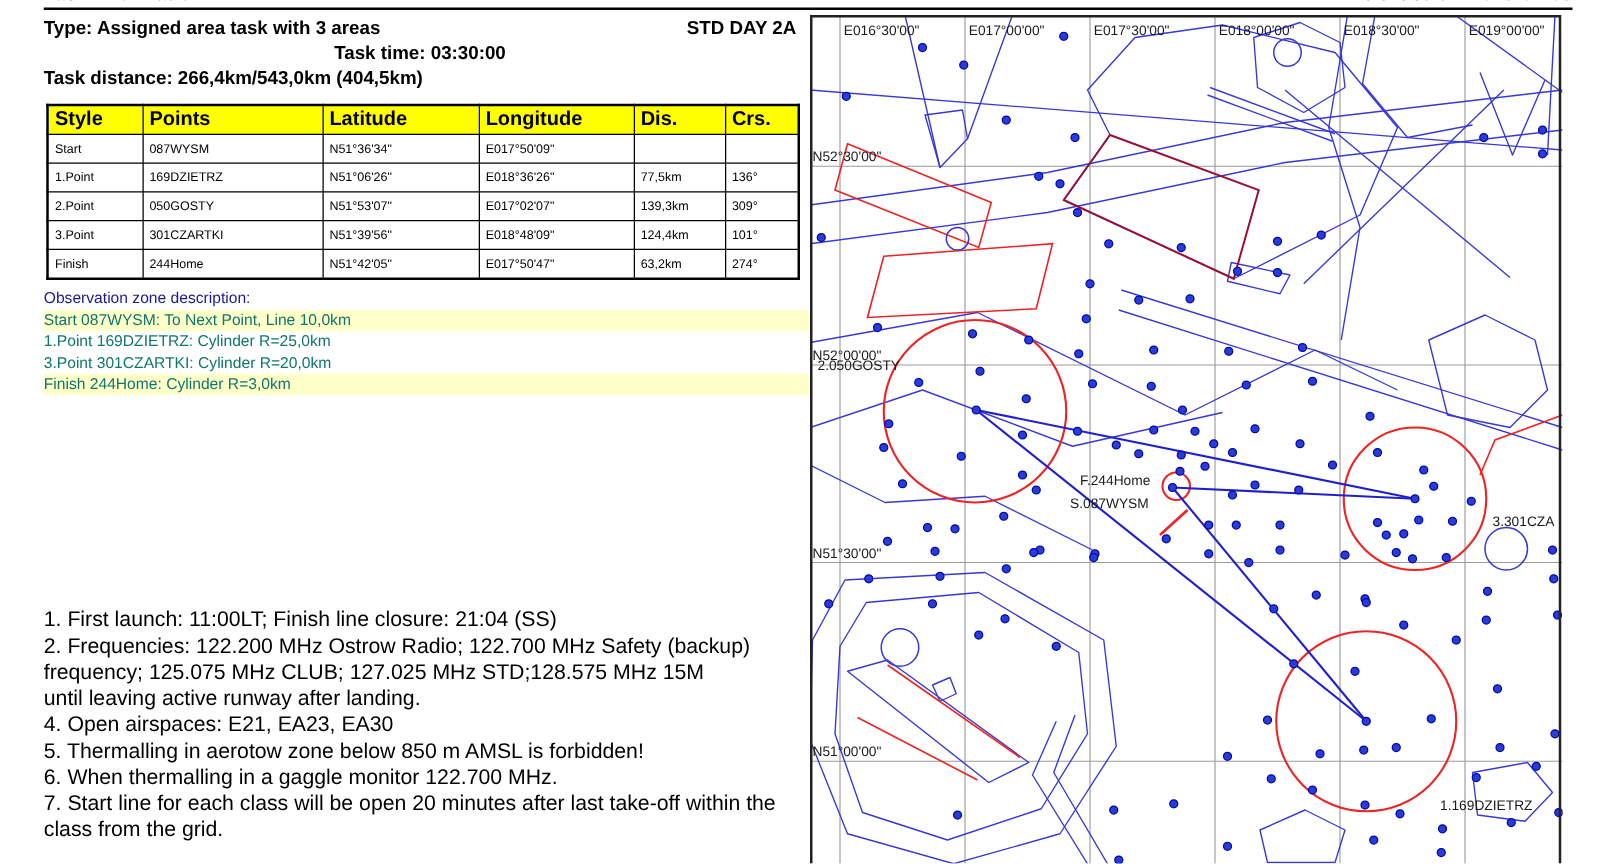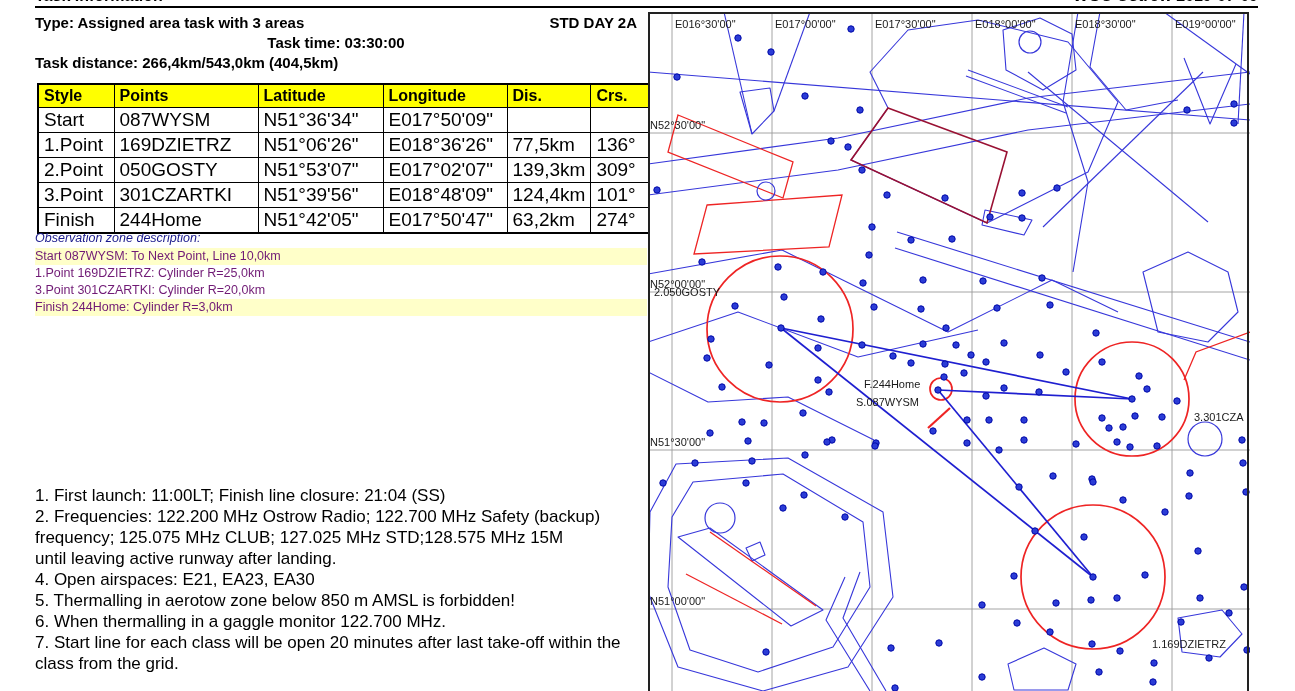--- a/index.html
+++ b/index.html
@@ -7,26 +7,26 @@
         font-family:"Liberation Sans","DejaVu Sans",sans-serif;color:#000;}
   
   .head-strip{position:absolute;left:0;top:0;width:1295px;height:6px;overflow:hidden;}
   .head-strip .hl{position:absolute;left:35px;top:-13px;font-size:16px;font-weight:bold;}
   .head-strip .hr{position:absolute;right:37px;top:-13px;font-size:16px;font-weight:bold;}
   .head-rule{position:absolute;left:35px;top:6px;width:1223px;height:2px;background:#000;}
   
   .boldline{position:absolute;left:35px;width:602px;font-size:15px;font-weight:bold;white-space:nowrap;}
   .dayright{position:absolute;right:0;top:0;font-weight:bold;}
   table.tp{position:absolute;left:37px;top:83px;border-collapse:collapse;border:2px solid #000;table-layout:fixed;}
-  table.tp td,table.tp th{border:1px solid #000;font-size:19px;padding:1px 5px;text-align:left;
+  table.tp td,table.tp th{border:1px solid #000;font-size:10px;padding:1px 5px;text-align:left;
         white-space:nowrap;overflow:hidden;height:20px;}
   table.tp th{background:#ffff00;font-weight:bold;font-size:16px;}
   .obs{position:absolute;left:35px;top:231px;width:612px;}
-  .obs .t{font-size:12.5px;color:#1a1a8c;height:17px;font-style:italic;}
-  .obs .l{font-size:12.5px;color:#701a75;height:17px;line-height:17px;}
+  .obs .t{font-size:12.5px;color:#1a1a8c;height:17px;}
+  .obs .l{font-size:12.5px;color:#0f766e;height:17px;line-height:17px;}
   .obs .hl{background:#ffffc9;}
   .notes{position:absolute;left:35px;top:485px;width:615px;}
   .notes div{font-size:17px;line-height:21px;white-space:nowrap;}
   
   .map{position:absolute;left:648px;top:12px;width:602px;height:679px;background:#fff;}
 </style>
 </head>
 <body>
 
 <div class="page">

